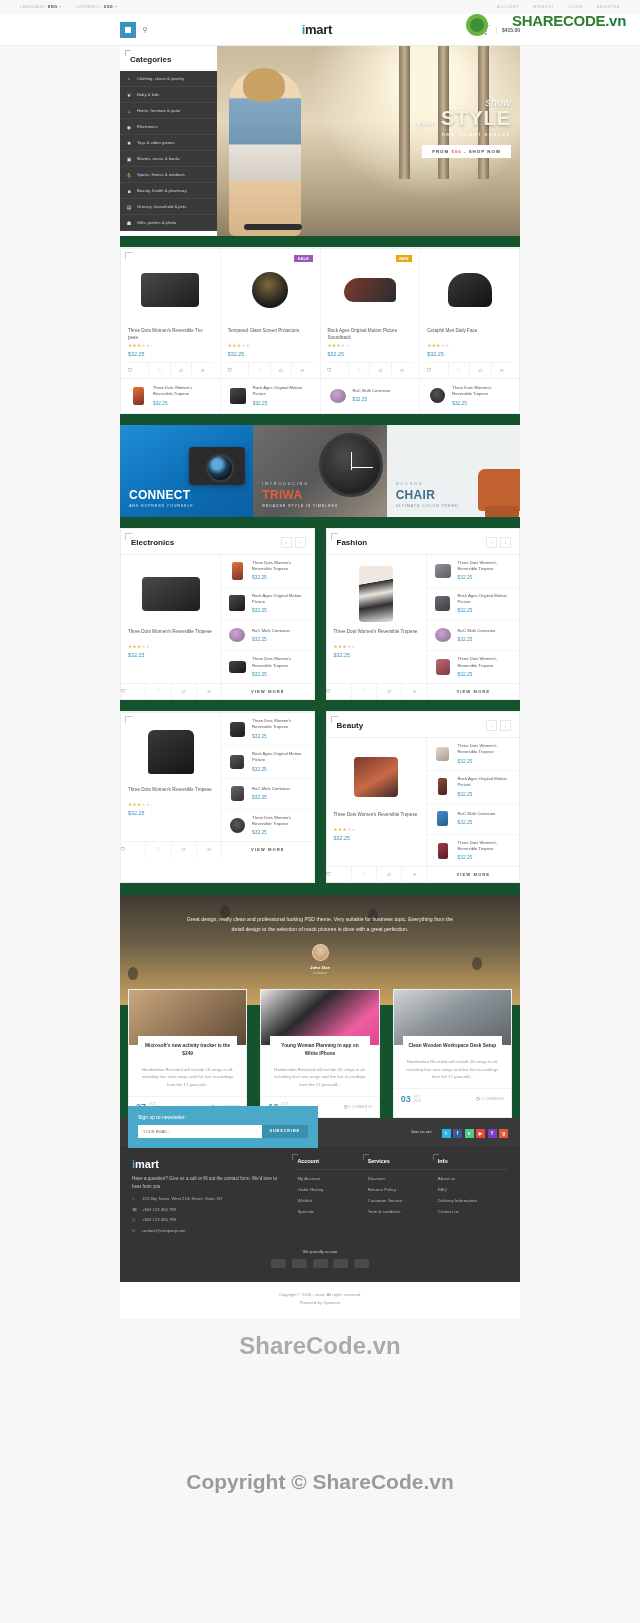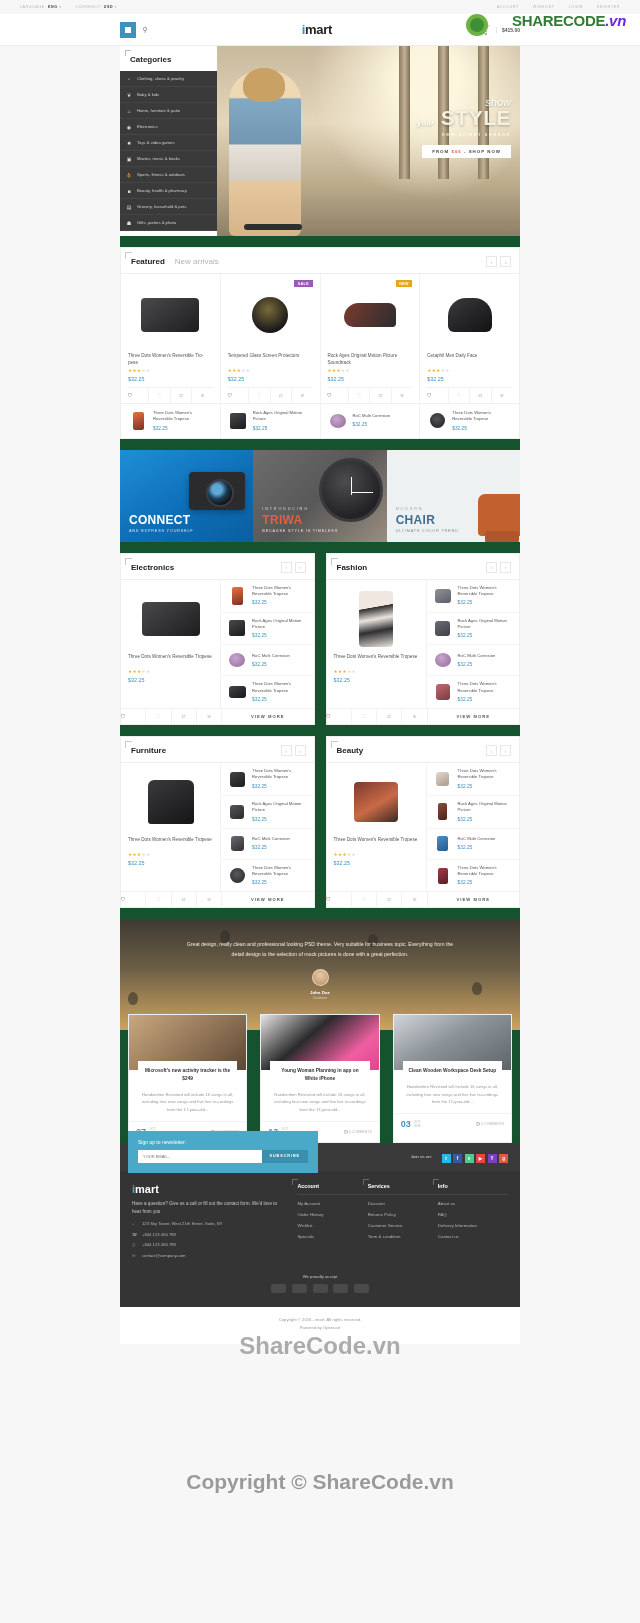--- a/index.html
+++ b/index.html
@@ -220,21 +220,21 @@
   .flink { font-size:4.4px; color:#b3b3b3; margin-top:6px; cursor:pointer; }
 
   .pay { background:#343434; text-align:center; padding:4px 0 12px; }
   .pay-t { font-size:4.2px; color:#c5c5c5; margin-bottom:5px; }
   .pay-ico { display:inline-block; width:15px; height:9px; background:#4a4a4a; border-radius:2px; margin:0 1.5px; }
   .copy { background:#fff; text-align:center; padding:9px 0 12px; font-size:4.2px; color:#9a9a9a; line-height:1.9; }
 
   
   .wm { position:absolute; pointer-events:none; font-weight:bold; }
   .wm1 { top:12px; right:14px; font-size:15px; color:#2f7d32; letter-spacing:-.3px; }
-  .wm1 .v { color:#6d28d9;font-style:italic; }
+  .wm1 .v { color:#15803d; }
   .wm-circ { position:absolute; top:14px; right:152px; width:22px; height:22px; border-radius:50%;
              background:#6cb33f; }
   .wm-circ:after { content:""; position:absolute; inset:4px; border-radius:50%; background:#3f8f36; }
   .wm2 { top:1332px; left:50%; transform:translateX(-50%); font-size:24px; color:rgba(105,105,105,.55);
          text-shadow:1px 1px 0 rgba(255,255,255,.55); }
   .wm3 { top:1470px; left:50%; transform:translateX(-50%); font-size:21px; color:rgba(90,90,90,.6);
          white-space:nowrap; text-shadow:1px 1px 0 rgba(255,255,255,.4); }
 </style>
 </head>
 <body>
@@ -342,28 +342,20 @@
           <div class="hero-btn">
             <span>FROM</span>
             <i>$66</i>
             <span>- SHOP NOW</span>
           </div>
         </div>
       </div>
     </div>
 
     <div class="sec">
-      <div class="sec-head">
-        <div class="sec-title">Featured</div>
-        <div class="sec-tab">New arrivals</div>
-        <div class="arrows">
-          <div class="arw">‹</div>
-          <div class="arw">›</div>
-        </div>
-      </div>
       <div class="pgrid" id="featured-grid">
           <div class="pcard">
             <div class="pimg">
               <span style="display:block;background:linear-gradient(145deg,#4a4a4c,#1d1d1f);border-radius:4px;width:58px;height:34px"></span>
             </div>
             <div class="pname">Three Dots Women's Reversible Tro-pese</div>
             <div class="stars">★★★<i>★</i><i>★</i></div>
             <div class="price">$32.25</div>
             <div class="pacts">
               <div class="pact cart">⛉</div>
@@ -576,27 +568,20 @@
               <div class="pact">♡</div>
               <div class="pact">⇄</div>
               <div class="pact">⊕</div>
             </div>
             <div class="cmore">VIEW MORE</div>
           </div>
         </div>
     </div>
     <div class="crow">
       <div class="cblk" id="blk2">
-          <div class="sec-head">
-            <div class="sec-title">Furniture</div>
-            <div class="arrows">
-              <div class="arw">‹</div>
-              <div class="arw">›</div>
-            </div>
-          </div>
           <div class="cbody">
             <div class="cfeat">
               <div class="pimg">
                 <span style="display:block;background:linear-gradient(150deg,#3a3a3c,#151517);border-radius:6px 6px 3px 3px;width:46px;height:44px"></span>
               </div>
               <div class="pname">Three Dots Women's Reversible Tropese</div>
               <div class="stars">★★★<i>★</i><i>★</i></div>
               <div class="price">$32.25</div>
             </div>
             <div class="clist">

